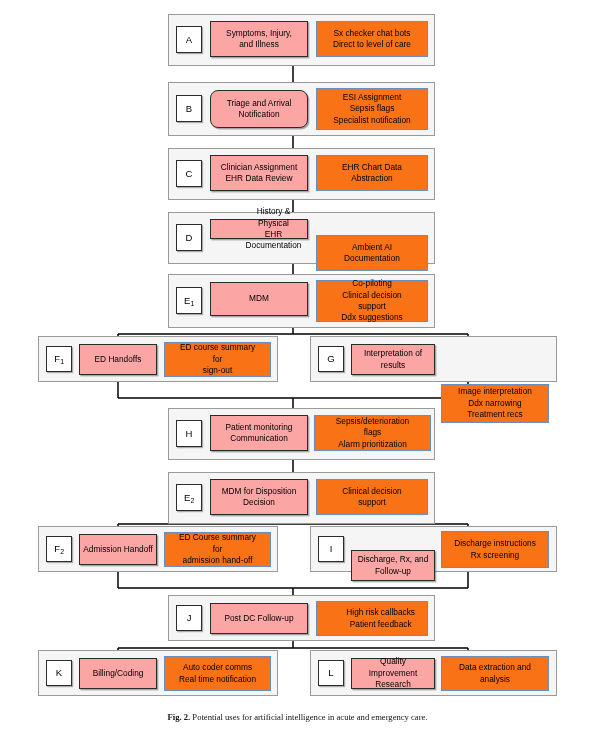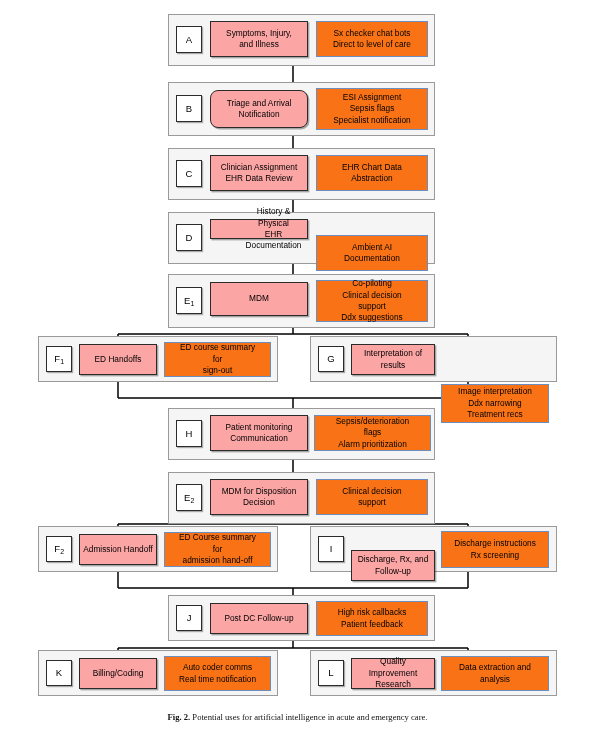--- a/index.html
+++ b/index.html
@@ -335,21 +335,21 @@
     </div>
   </div>
 
   <div class="panel" style="left:168px; top:595px; width:267px; height:46px;"></div>
   <div class="chip" style="left:176px; top:605px; width:26px; height:26px;">J</div>
   <div class="proc" style="left:210px; top:603px; width:98px; height:31px;">
     <div>
       <div>Post DC Follow-up</div>
     </div>
   </div>
-  <div class="ai" style="left:316px; top:601px; width:112px; height:35px;">
+  <div class="ai" style="left:316px; top:601px; width:112px; height:35px;justify-content:flex-end;">
     <div>
       <div>High risk callbacks</div>
       <div>Patient feedback</div>
     </div>
   </div>
 
   <div class="panel" style="left:38px; top:650px; width:240px; height:46px;"></div>
   <div class="chip" style="left:46px; top:660px; width:26px; height:26px;">K</div>
   <div class="proc" style="left:79px; top:658px; width:78px; height:31px;">
     <div>

